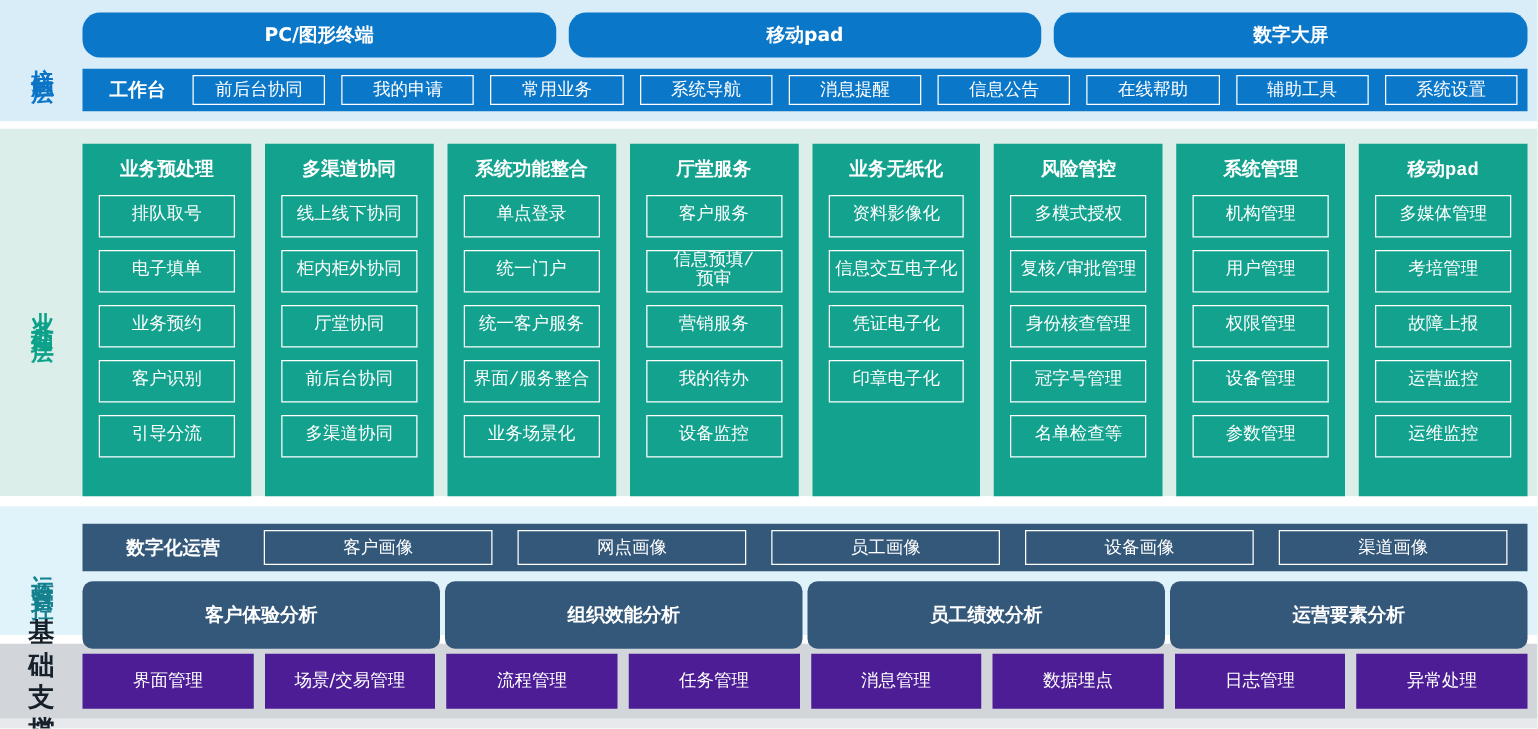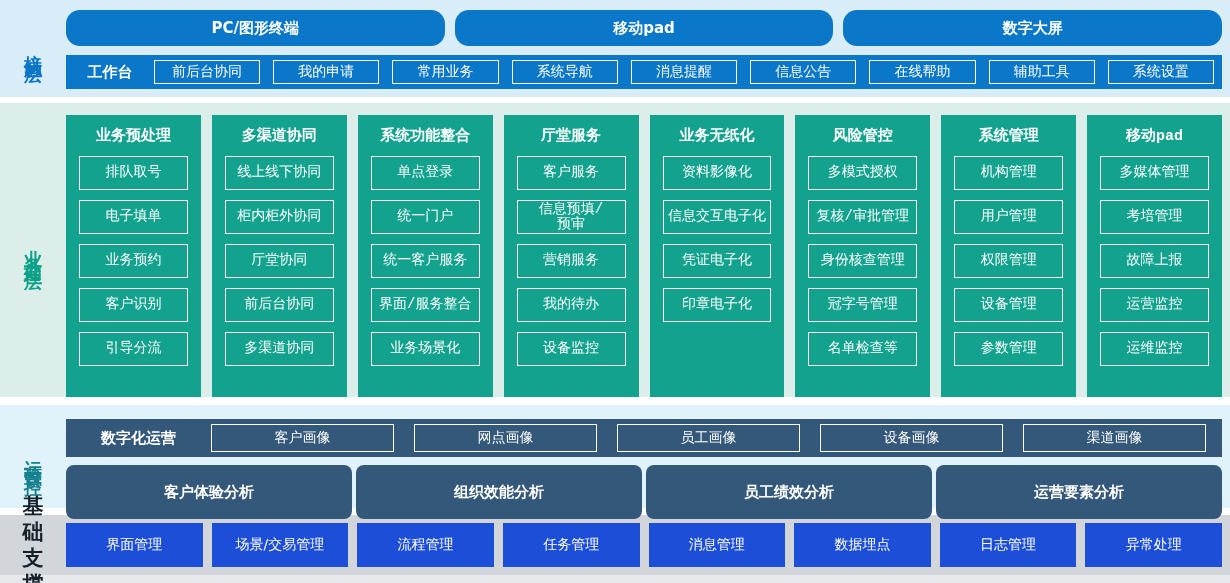--- a/index.html
+++ b/index.html
@@ -49,21 +49,21 @@
     display: flex; align-items: center; justify-content: center; }
   .ops-analysis { margin-top: 8px; display: flex; gap: 4px; }
   .ops-analysis-btn { flex: 1; height: 54px; background: #34587a; border-radius: 8px; color: #fff;
     font-weight: bold; font-size: 15px; display: flex; align-items: center; justify-content: center; }
 
   
   .base { height: 60px; background: #d2d5d9; }
   .base .vlabel span { writing-mode: horizontal-tb; width: 38px; text-align: center;
     color: #15202b; font-size: 21px; line-height: 1.25; letter-spacing: 0; }
   .base-items { display: flex; gap: 9px; padding-top: 8px; }
-  .base-item { flex: 1; height: 44px; background: #1d4ed8; color: #fff; font-size: 14px;
+  .base-item { flex: 1; height: 44px; background: #4c1d95; color: #fff; font-size: 14px;
     display: flex; align-items: center; justify-content: center; white-space: nowrap; }
 </style>
 </head>
 <body>
 
 <div class="page">
 
   <section class="layer contact">
     <div class="vlabel">
       <span>接触层</span>

